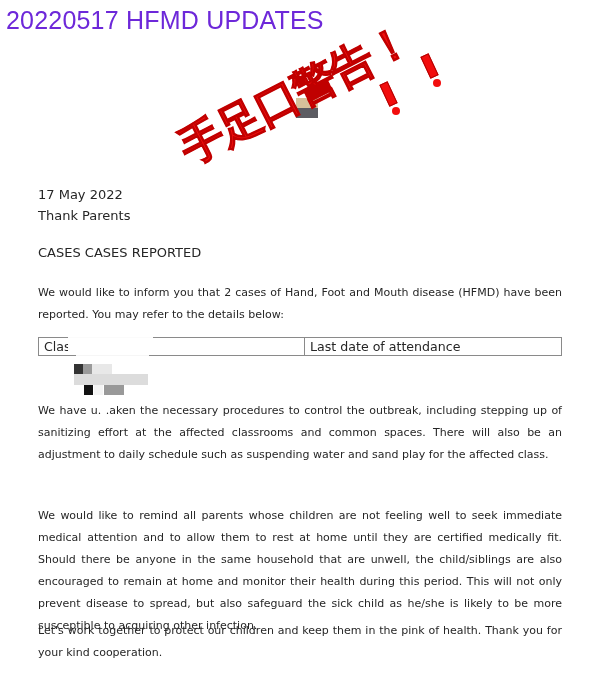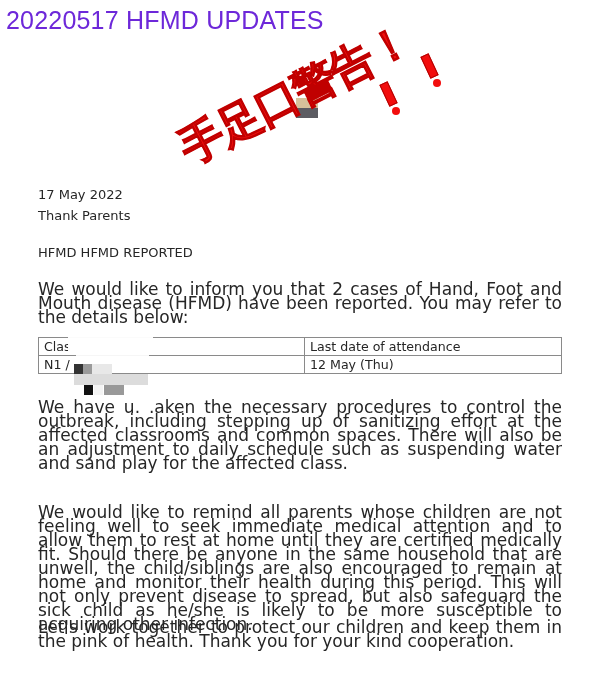--- a/index.html
+++ b/index.html
@@ -38,22 +38,22 @@
       position: absolute;
       left: 0;
       white-space: nowrap;
       line-height: 18px;
     }
     .para {
       position: absolute;
       left: 0;
       width: 524px;
       text-align: justify;
-      line-height: 14px;
-      font-size: 17px;
+      line-height: 22px;
+      font-size: 11px;
     }
     .para.last-left { text-align-last: left; }
 
     table.cases {
       position: absolute;
       left: 0;
       top: 337px;
       width: 524px;
       border-collapse: collapse;
       font-size: 12.6px;
@@ -135,33 +135,29 @@
 
 <div class="mosaic">
   <div style="left:12px; top:0; width:10px; height:10px; background:#c0292e;"></div>
   <div style="left:0; top:10px; width:22px; height:10px; background:#d6c29b;"></div>
   <div style="left:0; top:20px; width:22px; height:10px; background:#5c5c62;"></div>
 </div>
 
 <div class="letter">
   <div class="line-block" style="top:186px;">17 May 2022</div>
   <div class="line-block" style="top:207px;">Thank Parents</div>
-  <div class="line-block" style="top:244px;">HFMD HFMD REPORTED</div>
+  <div class="line-block" style="top:244px;">CASES CASES REPORTED</div>
 
   <div class="para last-left" style="top:282px;">We would like to inform you that 2 cases of Hand, Foot and Mouth disease (HFMD) have been reported. You may refer to the details below:</div>
 
   <table class="cases">
     <tbody>
         <tr>
       <td class="c1">Clas</td>
       <td>Last date of attendance</td>
-    </tr>
-    <tr>
-      <td class="c1">N1 /</td>
-      <td>12 May (Thu)</td>
     </tr>
   </tbody>
     </table>
 
   <div class="redact" style="left:30px; top:336px; width:85px; height:18px; background:rgba(255,255,255,0.97);"></div>
   <div class="redact" style="left:38px; top:350px; width:73px; height:14px; background:rgba(255,255,255,0.92);"></div>
   <div class="redact" style="left:36px; top:364px; width:9px; height:10px; background:#333;"></div>
   <div class="redact" style="left:45px; top:364px; width:9px; height:10px; background:#9a9a9a;"></div>
   <div class="redact" style="left:54px; top:364px; width:20px; height:10px; background:#e8e8e8;"></div>
   <div class="redact" style="left:36px; top:374px; width:74px; height:11px; background:#dcdcdc;"></div>

